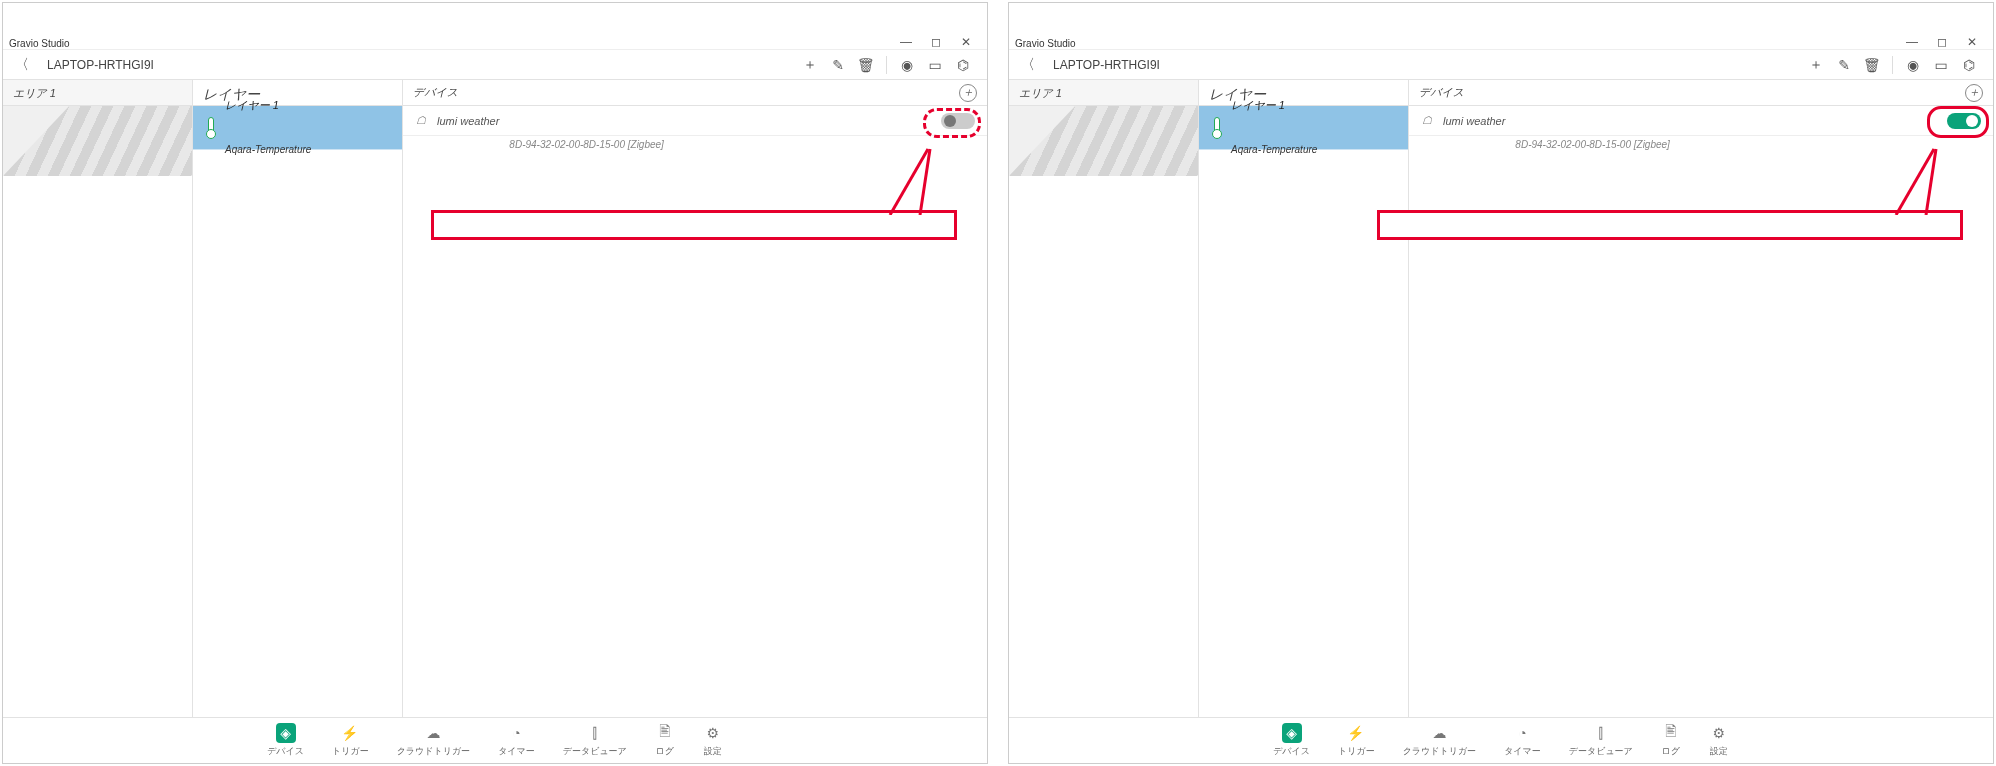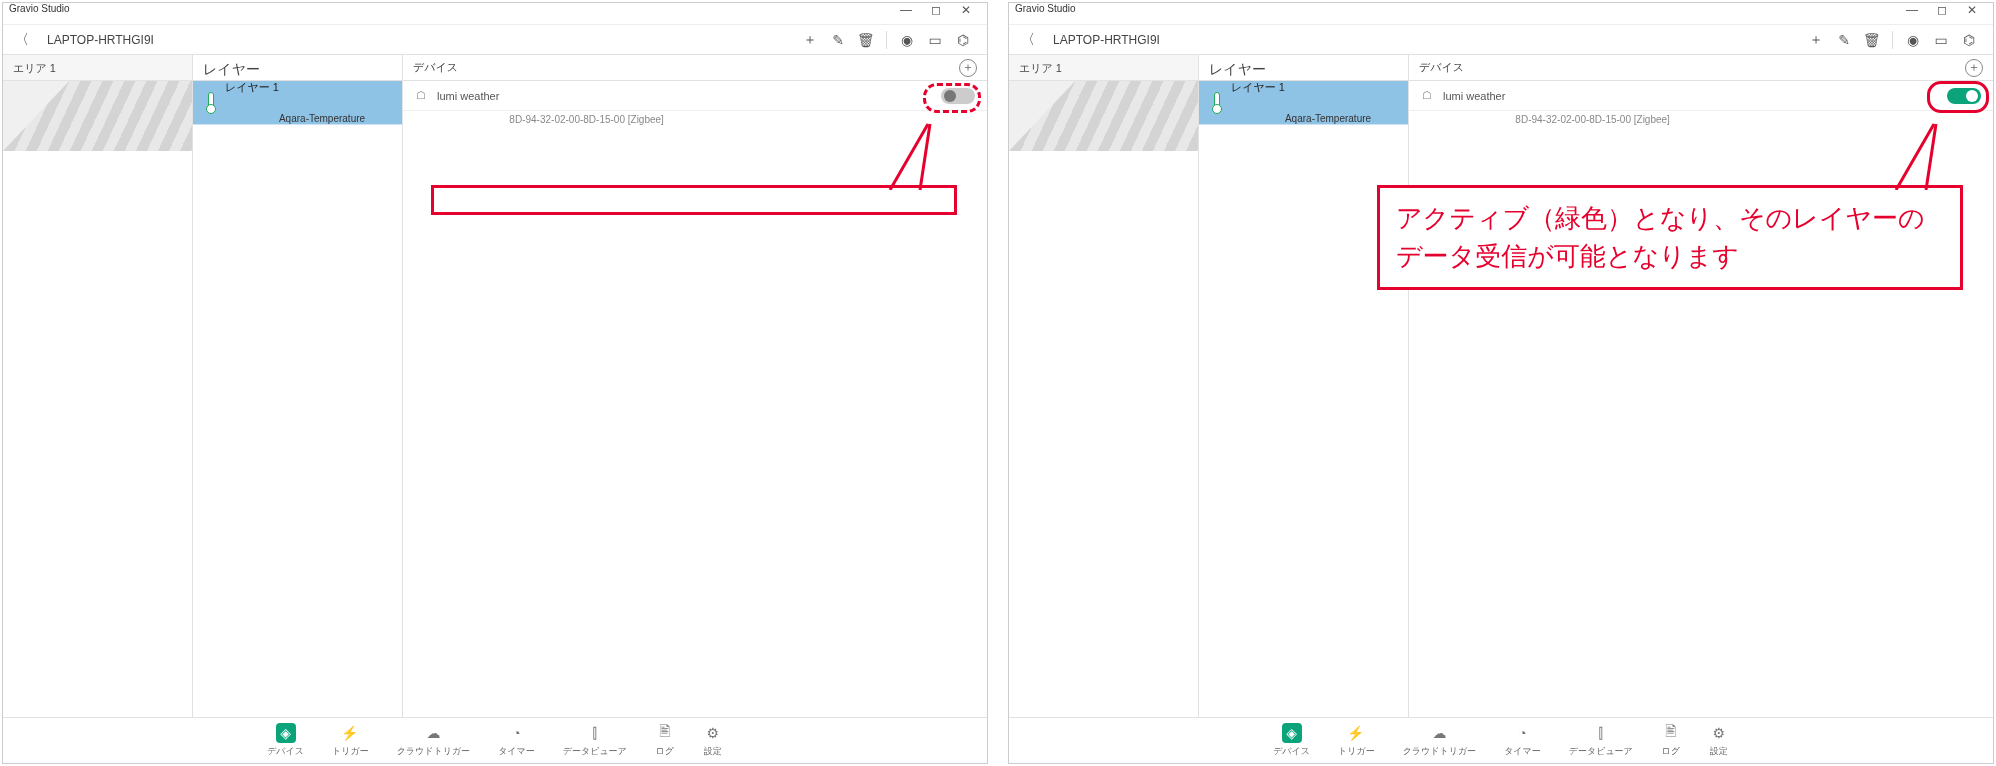--- a/index.html
+++ b/index.html
@@ -17,45 +17,47 @@
     flex: 1;
     border: 1px solid #ccc;
     display: flex;
     flex-direction: column;
     background: #fff;
     position: relative;
   }
   .titlebar {
     height: 22px;
     display: flex;
-    align-items: flex-start;
+    align-items: flex-end;
     padding: 0 6px;
     font-size: 10px;
     color: #333;
     border-bottom: 1px solid #eee;
+    margin-top: 25px;
   }
   .titlebar .spacer { flex: 1; }
   .winbtn { width: 30px; text-align: center; color: #555; font-size: 12px; cursor: default; }
   .toolbar {
     height: 30px;
     display: flex;
     align-items: center;
     padding: 0 10px;
     border-bottom: 1px solid #e2e2e2;
     color: #444;
     font-size: 12px;
   }
   .toolbar .back { width: 18px; text-align: center; font-size: 14px; color: #444; }
   .toolbar .host { margin-left: 16px; }
   .toolbar .spacer { flex: 1; }
   .tbicon { width: 28px; text-align: center; color: #555; font-size: 14px; }
   .columns {
     flex: 1;
     display: flex;
     overflow: hidden;
+    font-style: italic;
   }
   .col-area {
     width: 190px;
     border-right: 1px solid #e2e2e2;
     background: #fff;
   }
   .area-hdr {
     height: 26px;
     padding: 6px 10px;
     font-size: 11px;
@@ -100,21 +102,21 @@
     position: relative;
   }
   .thermo::before {
     content:""; position:absolute; left:5px; top:0; width:4px; height:16px;
     border:1px solid #2a5; border-radius:3px; background:#fff;
   }
   .thermo::after {
     content:""; position:absolute; left:3px; bottom:0; width:8px; height:8px;
     border:1px solid #2a5; border-radius:50%; background:#fff;
   }
-  .layer-txt { display:flex; line-height:1.2; }
+  .layer-txt { display:flex; flex-direction:column; line-height:1.2; }
   .layer-name { font-size: 11px; color: #222; }
   .layer-sub { font-size: 10px; color: #333; margin-top: 32px; }
   .col-device {
     flex: 1;
     display: flex;
     flex-direction: column;
     position: relative;
   }
   .dev-hdr {
     height: 26px;
@@ -338,21 +340,20 @@
           </span>
       </div>
 
       <div class="solid-oval" style="top:26px; right:4px; width:62px; height:32px;"></div>
 
       <div class="callout" style="top:130px; left:-32px; right:30px;">
         <svg width="60" height="70" style="position:absolute;top:-68px;right:14px" viewBox="0 0 60 70">
           <line x1="10" y1="70" x2="48" y2="4" stroke="#e6002d" stroke-width="3"></line>
           <line x1="40" y1="70" x2="50" y2="4" stroke="#e6002d" stroke-width="3"></line>
         </svg>
-        <span>アクティブ（緑色）となり、そのレイヤーのデータ受信が可能となります</span>
       </div>
     </div>
   </div>
   <div class="bottombar">
     <div class="bbitem">
         <span class="bbicon active">◈</span>
         <span>デバイス</span>
       </div>
     <div class="bbitem">
         <span class="bbicon">⚡</span>

